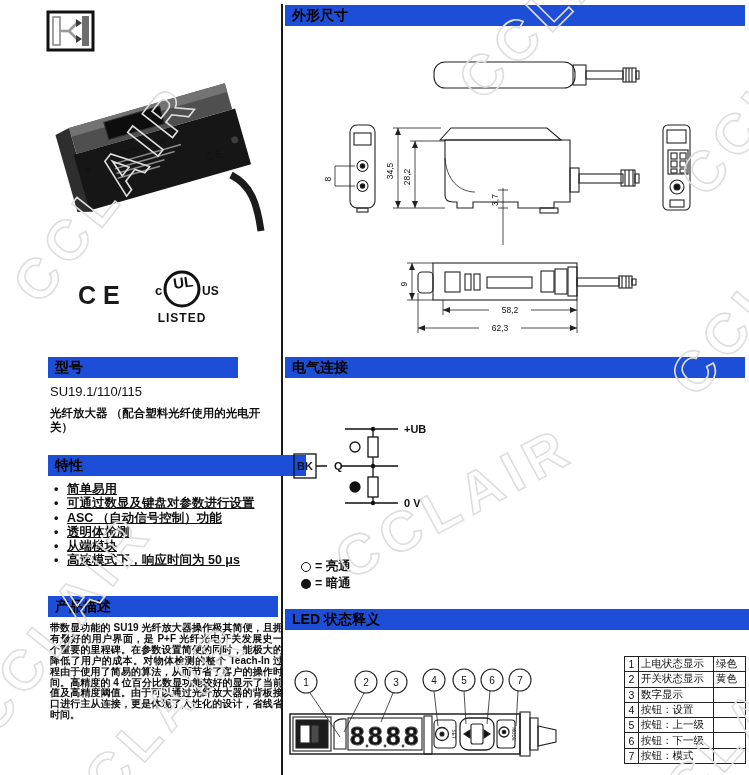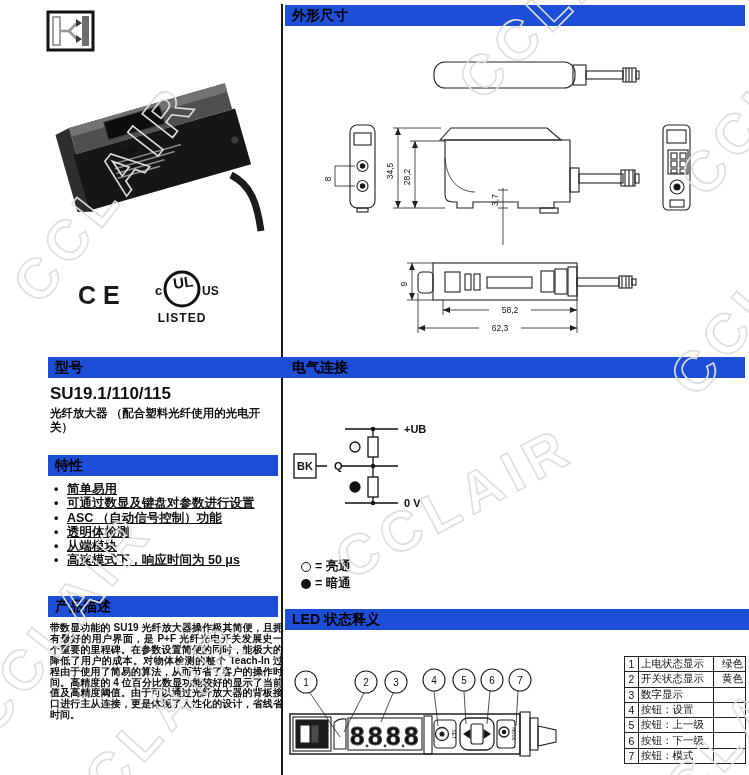--- a/index.html
+++ b/index.html
@@ -4,32 +4,32 @@
 <style>
   html,body{margin:0;padding:0;background:#fff;}
   .page{position:relative;width:749px;height:775px;background:#fff;overflow:hidden;
         font-family:"Liberation Sans",sans-serif;color:#111;}
   .wm{position:absolute;font-weight:bold;font-size:56px;letter-spacing:8px;
       color:rgba(0,0,0,0);-webkit-text-stroke:1.6px #dedede;pointer-events:none;z-index:5;white-space:nowrap;}
   .divider{position:absolute;left:281px;top:4px;width:2px;height:771px;background:#1a1a1a;z-index:2;}
   .bar{position:absolute;height:21px;background:#1d4ed8;box-sizing:border-box;
        font-weight:bold;font-size:14px;padding:2px 0 0 7px;z-index:3;color:#000;}
   .abs{position:absolute;z-index:3;}
-  .model-number{font-weight:bold;font-size:17px;}
+  .model-number{font-weight:normal;font-size:13px;}
   .model-desc{font-size:11.5px;line-height:13.5px;width:232px;font-weight:bold;}
   ul.features{margin:0;padding:0;list-style:none;width:232px;}
   ul.features li{font-size:12.5px;line-height:14.3px;padding-left:17px;position:relative;font-weight:bold;}
   ul.features li::before{content:"•";position:absolute;left:4px;}
   .desc-text{font-size:10px;line-height:10.9px;width:233px;text-align:justify;font-weight:bold;}
   .ce-mark{font-weight:bold;font-size:25px;letter-spacing:7px;color:#1a1a1a;}
   table.led{border-collapse:collapse;table-layout:fixed;width:122px;background:#fff;}
   table.led td{border:1px solid #222;height:14.3px;font-size:10.5px;padding:0 2px;
                overflow:hidden;white-space:nowrap;}
   table.led td.num{text-align:center;width:13px;padding:0;}
-  table.led td.col{text-align:right;width:27px;}
+  table.led td.col{text-align:left;width:27px;}
   .legend-row{display:flex;align-items:center;gap:4px;font-size:12.5px;font-weight:bold;height:17px;}
   .dot-open{display:inline-block;width:10px;height:10px;border:1.6px solid #111;border-radius:50%;background:#fff;box-sizing:border-box;}
   .dot-fill{display:inline-block;width:10px;height:10px;border-radius:50%;background:#111;}
   svg text{font-family:"Liberation Sans",sans-serif;fill:#111;}
 </style>
 </head>
 <body>
 
 <div class="page">
 
@@ -86,27 +86,27 @@
   <div class="abs" style="left:143px;top:264px;">
     <svg width="80" height="66" viewBox="0 0 80 66">
       <circle cx="39" cy="25" r="17" fill="#fff" stroke="#111" stroke-width="3"></circle>
       <text x="31" y="25" font-size="15" font-weight="bold" text-anchor="start" transform="rotate(-8 31 25)">UL</text>
       <text x="12" y="31" font-size="13" font-weight="bold">c</text>
       <text x="59" y="31" font-size="12" font-weight="bold">US</text>
       <text x="39" y="58" font-size="12" font-weight="bold" text-anchor="middle" letter-spacing="1">LISTED</text>
     </svg>
   </div>
 
-  <div class="bar" style="left:48px;top:357px;width:256px;">
+  <div class="bar" style="left:48px;top:357px;width:190px;">
     <span>型号</span>
   </div>
   <div class="abs model-number" style="left:50px;top:384px;">SU19.1/110/115</div>
   <div class="abs model-desc" style="left:50px;top:407px;">光纤放大器 （配合塑料光纤使用的光电开关）</div>
 
-  <div class="bar" style="left:48px;top:455px;width:230px;">
+  <div class="bar" style="left:48px;top:455px;width:258px;">
     <span>特性</span>
   </div>
   <ul class="features abs" style="left:50px;top:482px;text-decoration:underline;">
     <li>简单易用</li>
     <li>可通过数显及键盘对参数进行设置</li>
     <li>ASC （自动信号控制）功能</li>
     <li>透明体检测</li>
     <li>从端模块</li>
     <li>高速模式下，响应时间为 50 μs</li>
   </ul>

